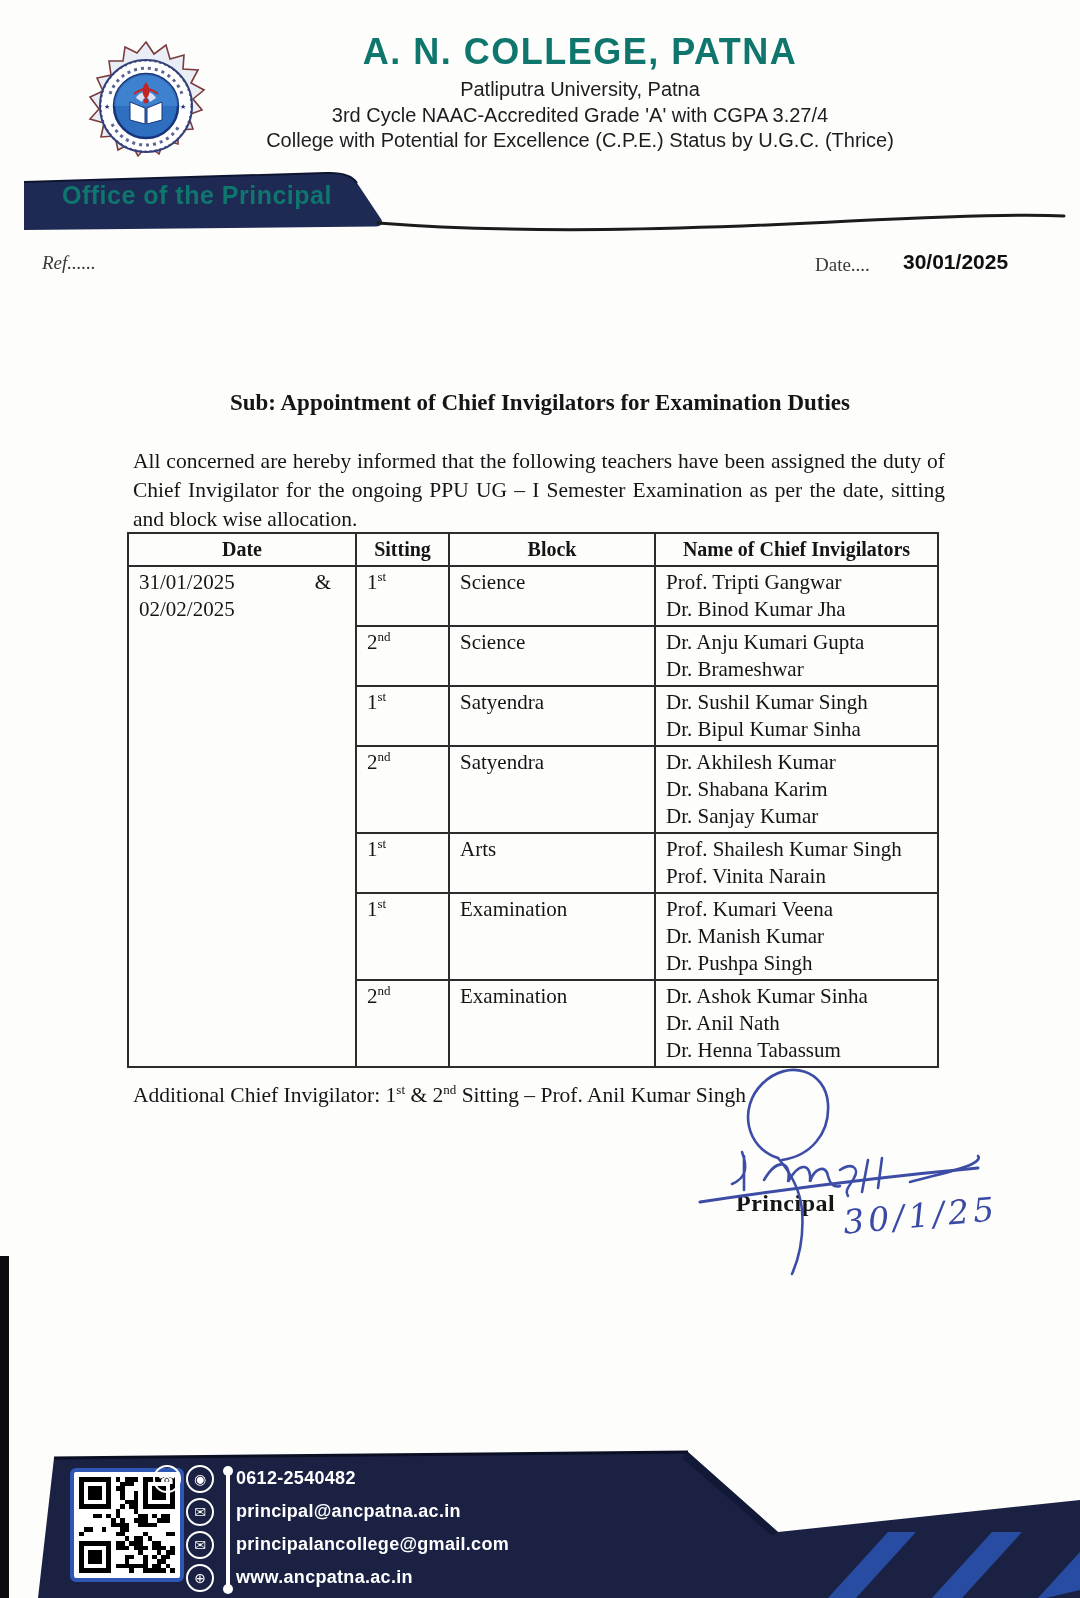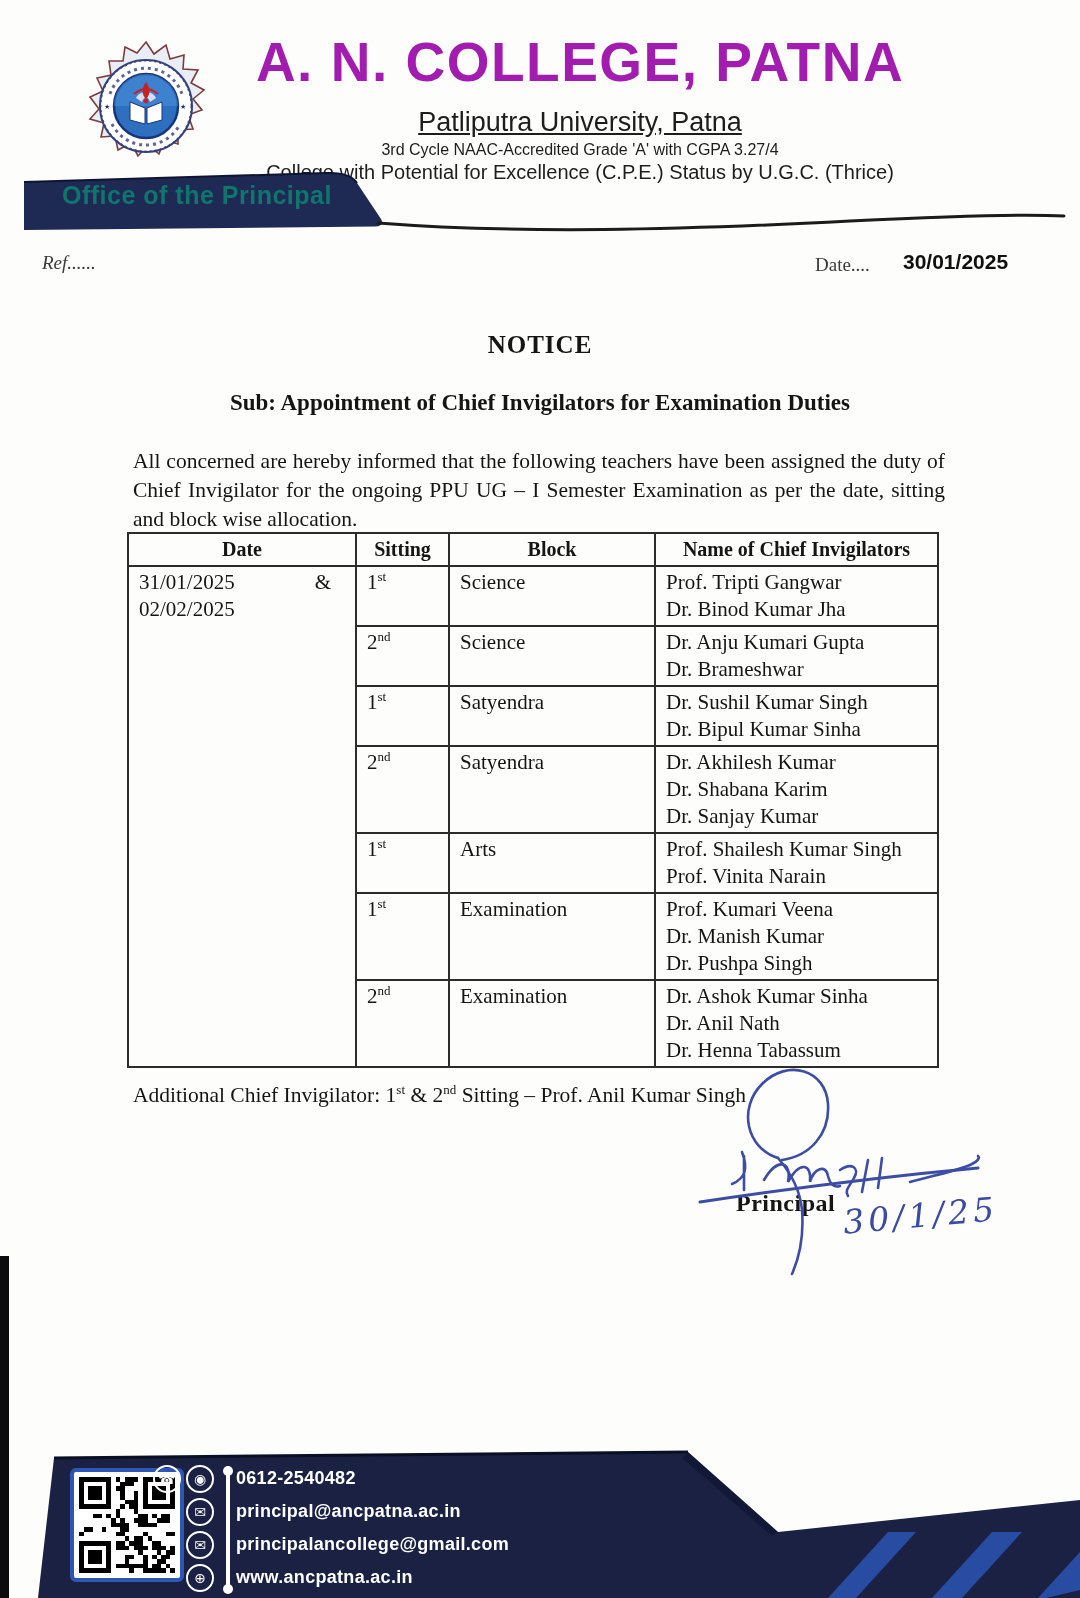--- a/index.html
+++ b/index.html
@@ -8,26 +8,26 @@
     position:relative; width:1080px; height:1598px; margin:0 auto;
     background:#fdfdfc; overflow:hidden;
     font-family:"Liberation Serif", serif; color:#151515;
   }
 
   
   .header{position:absolute; top:0; left:0; width:100%;}
   .logo{position:absolute; top:34px; left:78px; width:136px; height:144px;}
   .head-text{position:absolute; top:32px; left:220px; width:720px; text-align:center;}
   .college-name{
-    font-family:"Liberation Sans", sans-serif; font-size:55px; font-weight:600;
-    color:#a21caf; letter-spacing:1.5px; line-height:1.1;
+    font-family:"Liberation Sans", sans-serif; font-size:36px; font-weight:600;
+    color:#0f766e; letter-spacing:1.5px; line-height:1.1;
   }
   .head-line{font-family:"Liberation Sans", sans-serif; color:#1d1d1d;}
-  .univ{font-size:27px; margin-top:14px; font-weight:500;text-decoration:underline;}
-  .naac{font-size:16px; margin-top:3px; font-weight:500;}
+  .univ{font-size:20px; margin-top:6px; font-weight:500;}
+  .naac{font-size:20px; margin-top:3px; font-weight:500;}
   .cpe{font-size:20px; margin-top:2px; font-weight:500;}
 
   
   .banner-svg{position:absolute; top:170px; left:0; width:1080px; height:70px;}
   .banner-label{
     position:absolute; top:181px; left:62px; color:#0f766e;
     font-family:"Liberation Sans", sans-serif; font-weight:700; font-size:25px;
     letter-spacing:0.5px;
   }
 
@@ -135,21 +135,20 @@
     <path d="M24,12 L326,3 Q350,2 357,13 L381,49 Q385,56 375,56.5 L24,60 Z" fill="#1f2a54"></path>
     <path d="M24,12 L326,3 Q350,2 357,13" fill="none" stroke="#0e1530" stroke-width="2"></path>
     <path d="M378,53 C520,64 680,60 850,51 C950,46 1030,44 1064,46" fill="none" stroke="#1b1b1b" stroke-width="3" stroke-linecap="round"></path>
   </svg>
   <div class="banner-label">Office of the Principal</div>
 
   <div class="ref-label">Ref......</div>
   <div class="date-label">Date....</div>
   <div class="date-value">30/01/2025</div>
 
-  <div class="notice-title">NOTICE</div>
   <div class="subject">Sub: Appointment of Chief Invigilators for Examination Duties</div>
   <div class="body-par">All concerned are hereby informed that the following teachers have been assigned the duty of Chief Invigilator for the ongoing PPU UG – I Semester Examination as per the date, sitting and block wise allocation.</div>
 
   <div class="tbl-wrap">
     <table class="invig">
       <colgroup>
           <col class="c-date">
           <col class="c-sit">
           <col class="c-block">
           <col class="c-name">

